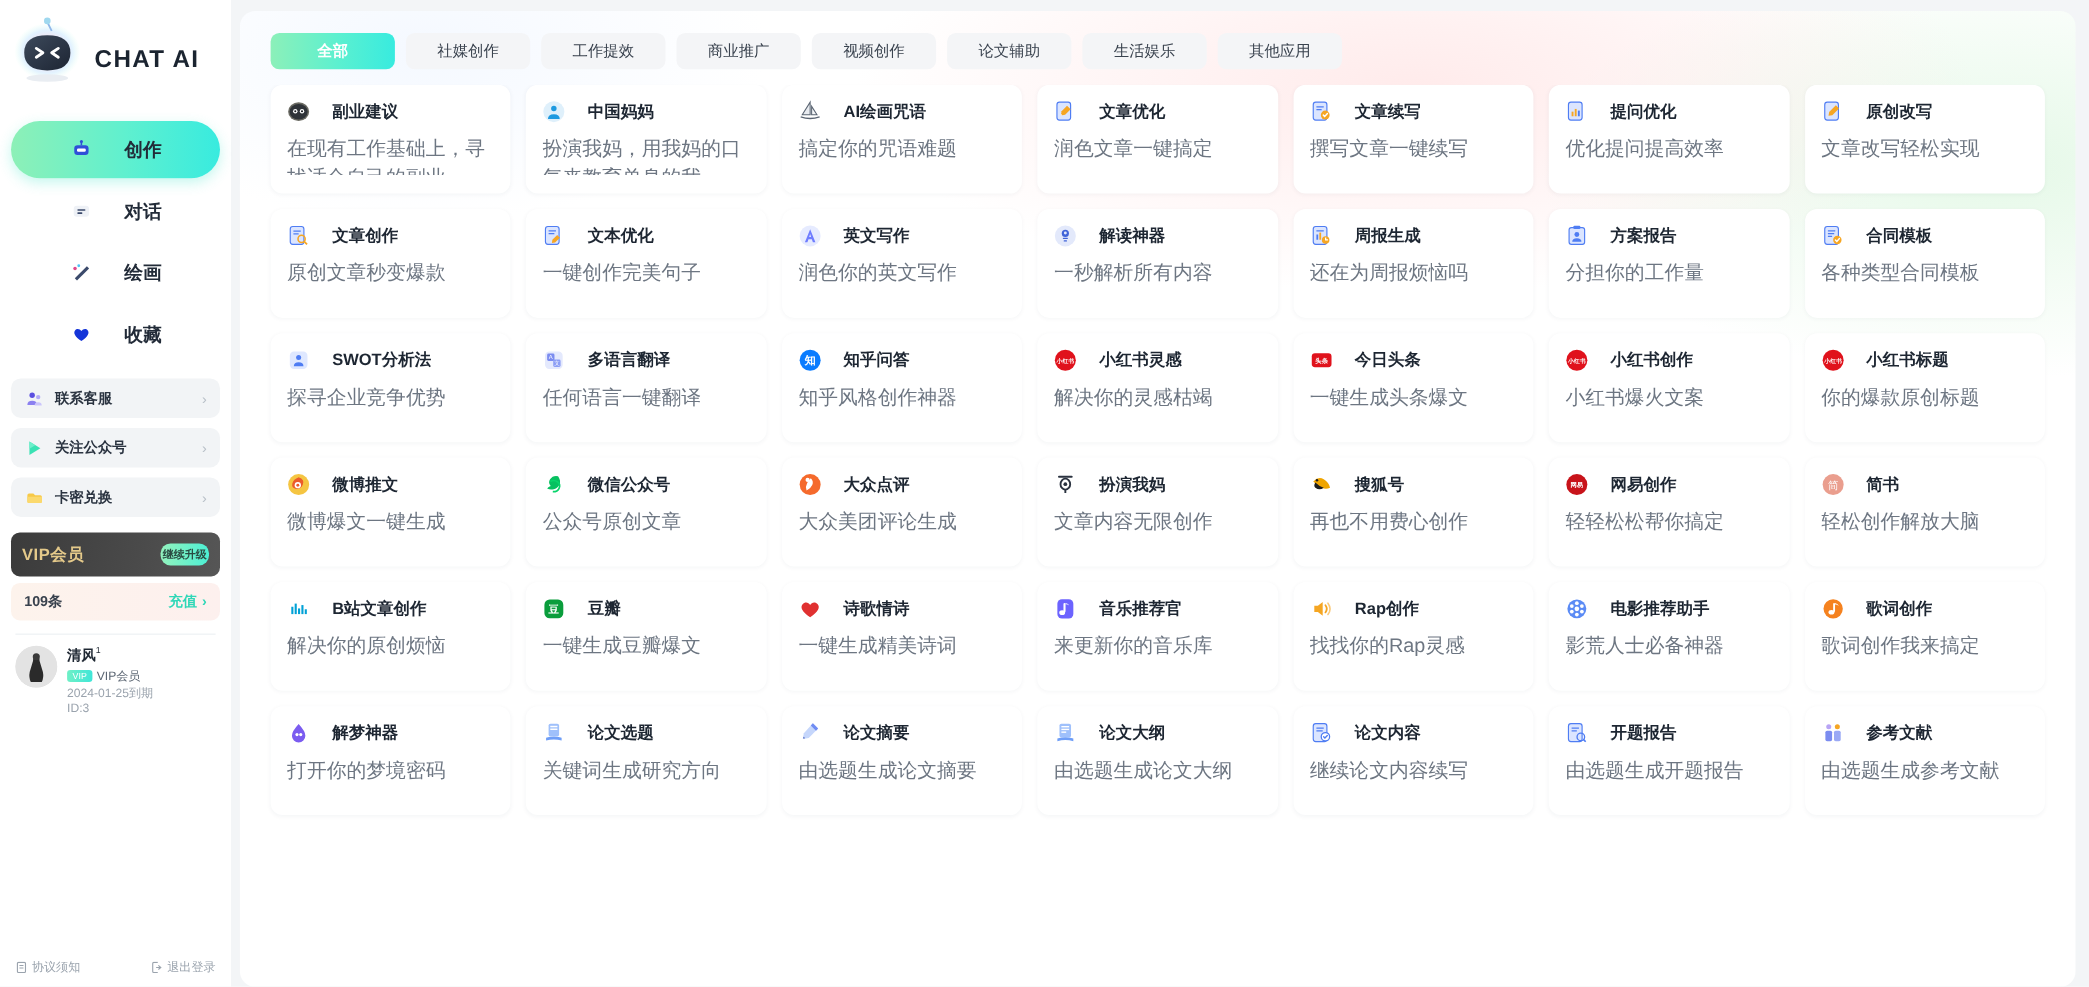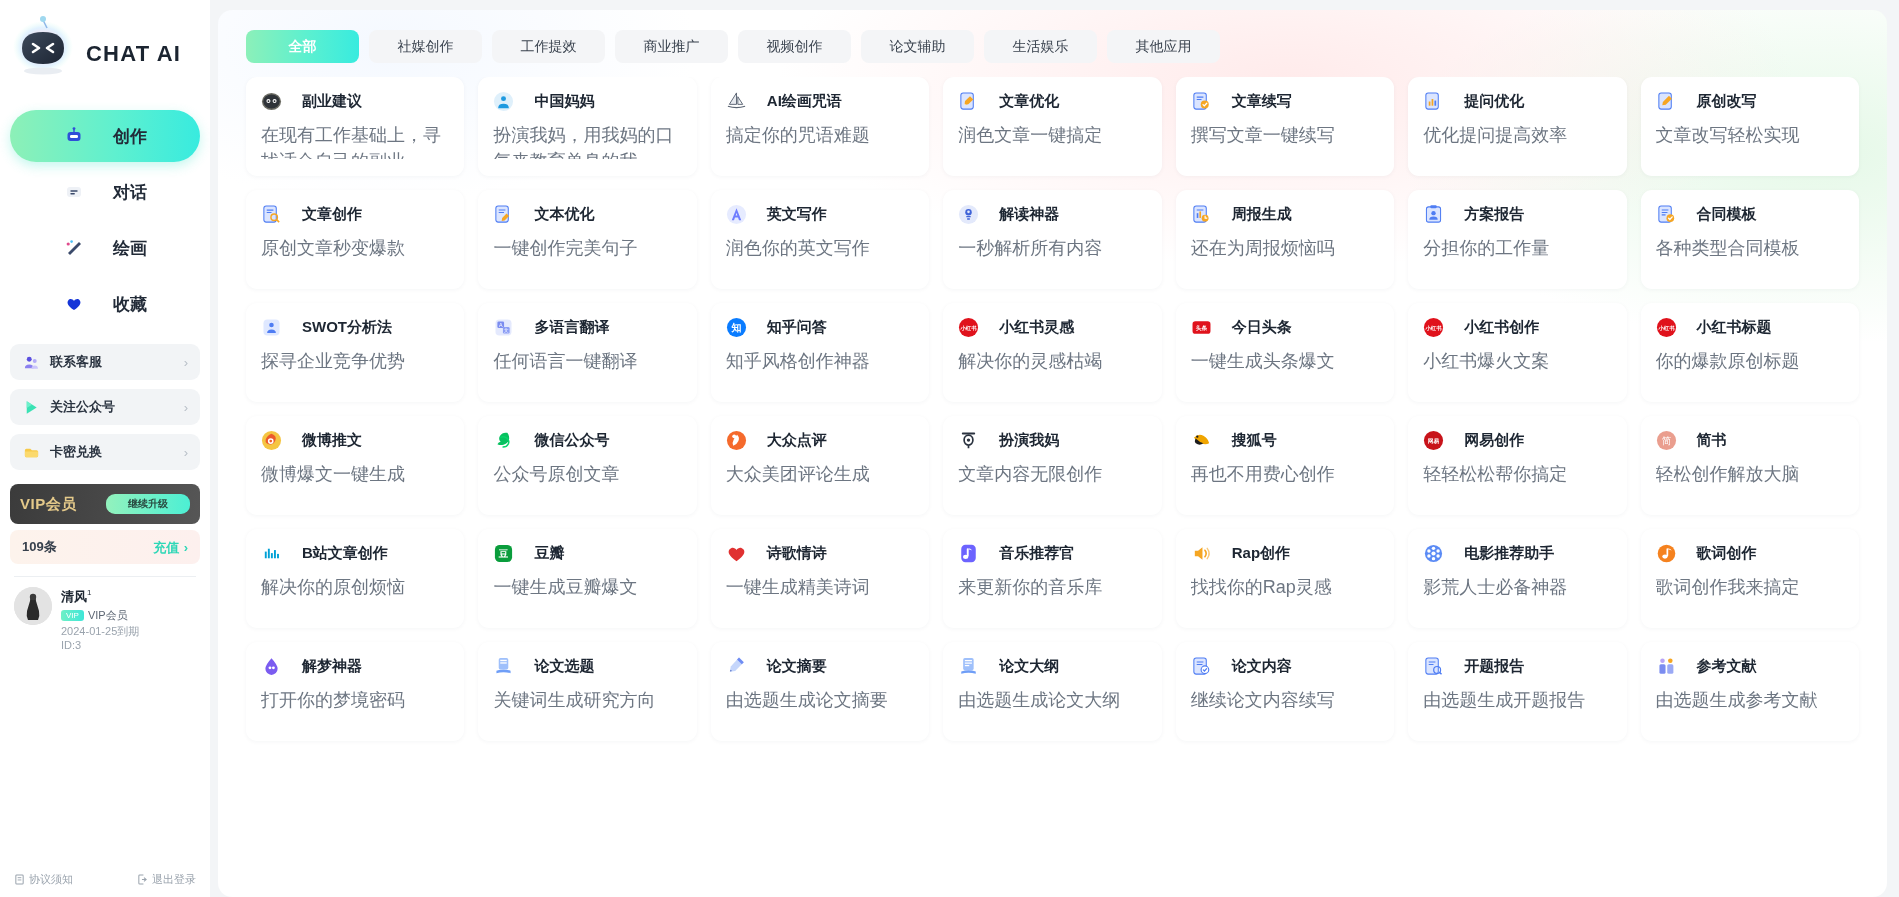--- a/index.html
+++ b/index.html
@@ -50,21 +50,21 @@
 
   .vip-card {
     margin: 14px 10px 0 10px; height: 40px; border-radius: 8px;
     background: linear-gradient(100deg,#3b3b3b 0%,#4a4a4a 60%,#565656 100%);
     display:flex; align-items:center; justify-content:space-between; padding: 0 10px;
     cursor:pointer;
   }
   .vip-label { font-size: 15px; font-weight: 700; color: #e4c98a; letter-spacing:.5px; }
   .vip-btn {
     background: linear-gradient(90deg,#93f2bd,#4cefd4);
-    color:#2a4b42; font-size:10px; font-weight:700; padding:3px 22px; border-radius:9px;
+    color:#2a4b42; font-size:10px; font-weight:700; padding:3px 2px; border-radius:9px;
   }
   .quota {
     margin: 6px 10px 0 10px; height: 34px; border-radius: 8px;
     background: linear-gradient(90deg,#fdf3ec,#fdf0ee);
     display:flex; align-items:center; justify-content:space-between; padding: 0 12px; cursor:pointer;text-align:center;
   }
   .quota-count { font-size: 13px; color: #38414d; font-weight:600; }
   .quota-action { font-size: 13px; color: #2fd7b7; font-weight:700; }
 
   .divider { margin: 12px 14px 0 14px; height: 1px; background: #eceff2; }

